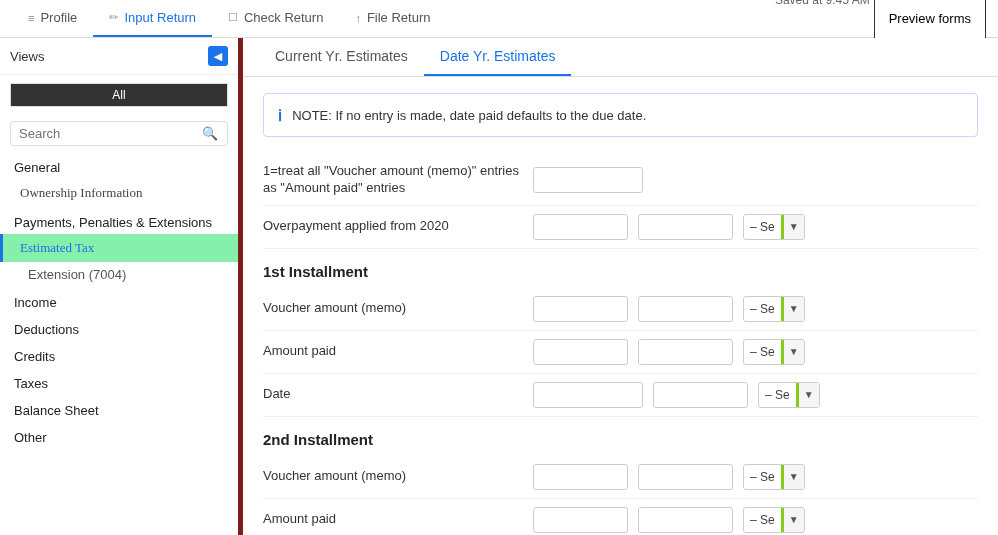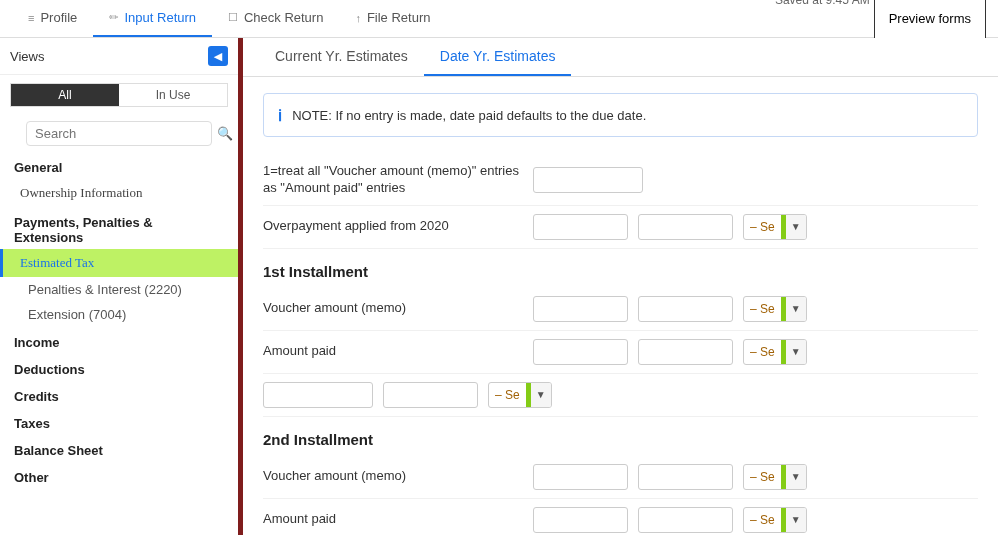--- a/index.html
+++ b/index.html
@@ -26,28 +26,28 @@
     
     .layout { display: flex; height: calc(535px - 38px); overflow: hidden; }
 
     
     .sidebar { width: 243px; min-width: 243px; background: #fff; border-right: 5px solid #7f1d1d; display: flex; flex-direction: column; overflow: hidden; }
     .sidebar-header { padding: 8px 10px; display: flex; align-items: center; justify-content: space-between; border-bottom: 1px solid #eee; }
     .sidebar-collapse-btn { background: #1a73e8; border: none; color: #fff; border-radius: 3px; width: 20px; height: 20px; cursor: pointer; display: flex; align-items: center; justify-content: center; font-size: 11px; }
     .view-toggle { display: flex; margin: 8px 10px; border: 1px solid #ddd; border-radius: 0; overflow: hidden; }
     .view-btn { flex: 1; padding: 4px 0; text-align: center; font-size: 12px; cursor: pointer; background: #fff; border: none; color: #555; }
     .view-btn.active { background: #333; color: #fff; font-weight: 500; }
-    .search-box { margin: 6px 26px; display: flex; align-items: center; border: 1px solid #ddd; border-radius: 4px; padding: 4px 8px; gap: 6px; }
+    .search-box { margin: 6px 10px; display: flex; align-items: center; border: 1px solid #ddd; border-radius: 4px; padding: 4px 8px; gap: 6px; }
     .search-box input { border: none; outline: none; font-size: 13px; color: #555; flex: 1; background: transparent; }
     .search-icon { color: #888; font-size: 13px; }
 
     .sidebar-nav { flex: 1; overflow-y: auto; }
-    .nav-section-header { padding: 8px 14px 4px; font-weight: 700; font-size: 13px; color: #222; cursor: pointer; }
+    .nav-section-header { padding: 8px 14px 4px; font-weight: 400; font-size: 13px; color: #222; cursor: pointer; }
     .nav-item { padding: 6px 14px 6px 20px; font-size: 13px; color: #444; cursor: pointer; font-family: Liberation Serif, serif; }
-    .nav-item.active { background: #bef264; color: #1a73e8; border-left: 3px solid #1a73e8; padding-left: 17px; }
+    .nav-item.active { background: #86efac; color: #1a73e8; border-left: 3px solid #1a73e8; padding-left: 17px; }
     .nav-sub-item { padding: 5px 14px 5px 28px; font-size: 13px; color: #555; cursor: pointer; }
 
     
     .main { flex: 1; overflow-y: auto; background: #fff; }
     .tab-bar { display: flex; border-bottom: 1px solid #ddd; padding: 0 16px; background: #fff; }
     .tab { padding: 10px 16px; font-size: 14px; color: #555; cursor: pointer; border-bottom: 2px solid transparent; }
     .tab.active { color: #1a73e8; border-bottom: 2px solid #1a73e8; font-weight: 500; }
 
     .content-area { padding: 16px 20px; }
 
@@ -56,21 +56,21 @@
       padding: 10px 14px; margin-bottom: 18px; display: flex; align-items: center; gap: 10px;
       font-size: 13px; color: #333;
     }
     .note-icon { color: #1a73e8; font-size: 16px; font-weight: bold; }
 
     .form-row { display: flex; align-items: center; padding: 8px 0; gap: 10px; border-bottom: 1px solid #f0f0f0; }
     .form-label { flex: 0 0 260px; font-size: 13px; color: #333; line-height: 1.3; }
     .form-input { width: 110px; height: 26px; border: 1px solid #ccc; border-radius: 3px; padding: 0 6px; font-size: 12px; }
     .form-input-sm { width: 95px; height: 26px; border: 1px solid #ccc; border-radius: 3px; padding: 0 6px; font-size: 12px; }
     .se-dropdown { display: flex; align-items: center; border: 1px solid #ccc; border-radius: 3px; height: 26px; overflow: hidden; font-size: 12px; }
-    .se-label { padding: 0 6px; color: #a16207; border-right: 5px solid #84cc16; height: 100%; display: flex; align-items: center; }
+    .se-label { padding: 0 6px; color: #404040; border-right: 3px solid #84cc16; height: 100%; display: flex; align-items: center; }
     .se-arrow { padding: 0 5px; background: #f5f5f5; height: 100%; display: flex; align-items: center; cursor: pointer; color: #555; font-size: 10px; }
 
     .section-header { font-size: 15px; font-weight: 700; color: #222; padding: 14px 0 8px; }
   </style>
 </head>
 <body>
 
 <div class="top-nav">
   <div class="nav-tab">
     <span class="nav-tab-icon">≡</span>
@@ -98,32 +98,30 @@
 
   <div class="sidebar">
     <div class="sidebar-header">
       <span>Views</span>
       <button class="sidebar-collapse-btn">
         <span>◀</span>
       </button>
     </div>
     <div class="view-toggle">
       <button class="view-btn active">All</button>
-      <button class="view-btn">In Use</button>
     </div>
     <div class="search-box">
       <input type="text" placeholder="Search" style="">
       <span class="search-icon">🔍</span>
     </div>
     <div class="sidebar-nav">
       <div class="nav-section-header">General</div>
       <div class="nav-item">Ownership Information</div>
       <div class="nav-section-header">Payments, Penalties &amp; Extensions</div>
       <div class="nav-item active">Estimated Tax</div>
-      <div class="nav-sub-item">Penalties &amp; Interest (2220)</div>
       <div class="nav-sub-item">Extension (7004)</div>
       <div class="nav-section-header">Income</div>
       <div class="nav-section-header">Deductions</div>
       <div class="nav-section-header">Credits</div>
       <div class="nav-section-header">Taxes</div>
       <div class="nav-section-header">Balance Sheet</div>
       <div class="nav-section-header">Other</div>
     </div>
   </div>
 
@@ -175,20 +173,21 @@
         <div class="form-label">Amount paid</div>
         <input class="form-input-sm" type="text" value="" style="">
         <input class="form-input-sm" type="text" value="" style="">
         <div class="se-dropdown">
           <span class="se-label">– Se</span>
           <span class="se-arrow">▼</span>
         </div>
       </div>
 
       <div class="form-row">
+        <div class="form-label">Date</div>
         <input class="form-input" type="text" value="" style="">
         <input class="form-input-sm" type="text" value="" style="">
         <div class="se-dropdown">
           <span class="se-label">– Se</span>
           <span class="se-arrow">▼</span>
         </div>
       </div>
 
       <div class="section-header">2nd Installment</div>
 

